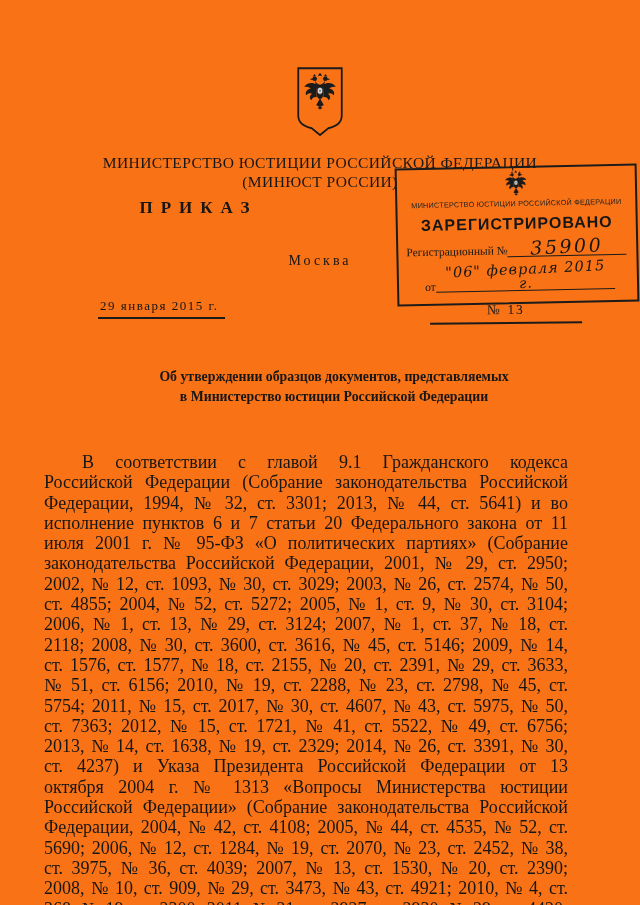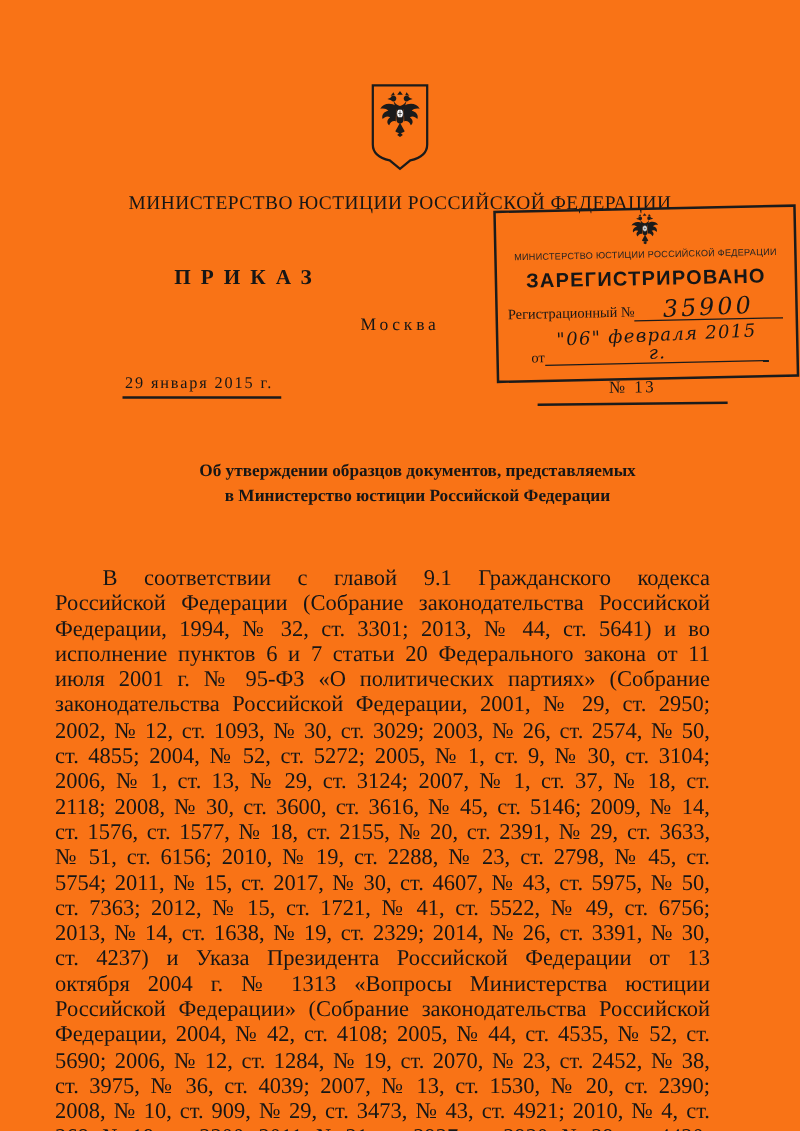--- a/index.html
+++ b/index.html
@@ -16,21 +16,21 @@
     position:absolute; top:64px; left:50%; margin-left:-24px;
     width:48px; height:76px;
   }
   
   .ministry{
     position:absolute; top:153px; left:0; width:100%;
     text-align:center; font-size:15.5px; line-height:19px;
     letter-spacing:0.4px; z-index:1;
   }
   .doctype{
-    position:absolute; top:212px; left:0; width:62%;
+    position:absolute; top:198px; left:0; width:62%;
     text-align:center; font-weight:bold; font-size:17px;
     letter-spacing:8px; z-index:1;
   }
   .city{
     position:absolute; top:253px; left:0; width:100%;
     text-align:center; font-size:14px; letter-spacing:3px; z-index:1;
   }
   .doc-date{
     position:absolute; top:298px; left:98px;
     font-size:13px; letter-spacing:1.5px;
@@ -122,20 +122,21 @@
 
   <div class="emblem">
     <svg viewBox="0 0 64 96" width="48" height="76">
       <path d="M3 3 H61 V66 C61 76 52 81 43 83 L32 92 L21 83 C12 81 3 76 3 66 Z" fill="none" stroke="#1b1b1b" stroke-width="2.4"></path>
       <use href="#eagle-shape" transform="translate(7,8) scale(0.5)"></use>
     </svg>
   </div>
 
   <div class="ministry">
     <div>МИНИСТЕРСТВО ЮСТИЦИИ РОССИЙСКОЙ ФЕДЕРАЦИИ</div>
+    <div>(МИНЮСТ РОССИИ)</div>
   </div>
 
   <div class="doctype">ПРИКАЗ</div>
 
   <div class="city">Москва</div>
 
   <div class="doc-date">29 января 2015 г.</div>
   <div class="doc-num">№ 13</div>
 
   <div class="stamp">

